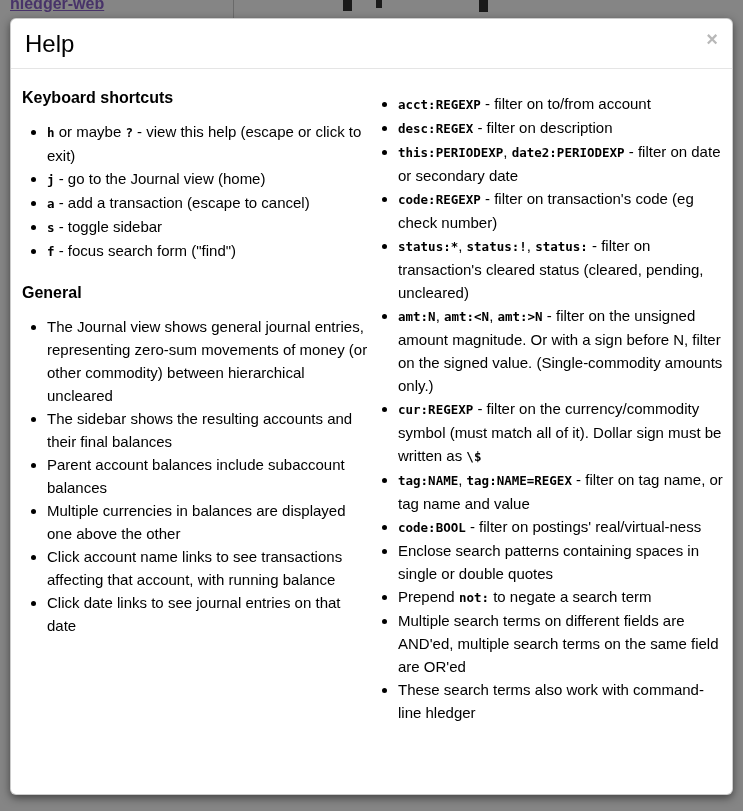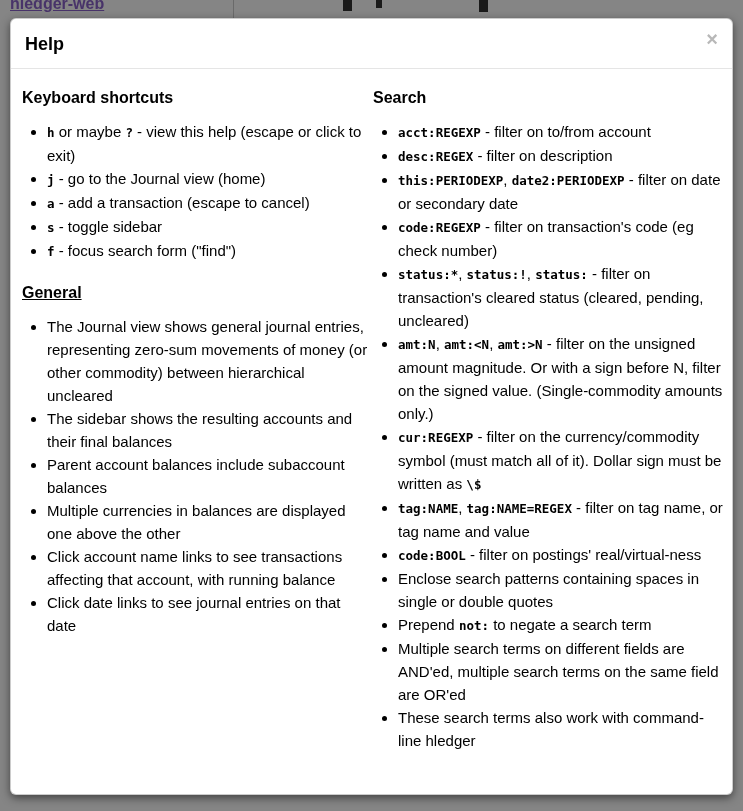--- a/index.html
+++ b/index.html
@@ -41,40 +41,40 @@
     border-radius: 6px;
     box-shadow: 0 3px 9px rgba(0,0,0,0.5);
     color: #000000;
   }
   .modal-header {
     padding: 12px 15px 11px 14px;
     border-bottom: 1px solid #e5e5e5;
     position: relative;
   }
   .modal-title {
-    font-size: 18px; line-height: 26px; font-weight: 700;
+    font-size: 24px; line-height: 26px; font-weight: 400;
   }
   .close-btn {
     position: absolute; right: 14px; top: 10px;
     background: none; border: none;
     font-size: 20px; font-weight: bold; line-height: 20px;
     color: #b8b8b8; cursor: pointer;
     font-family: "Liberation Sans", sans-serif;
   }
   .modal-body {
     padding: 11px 8px 0 11px;
     display: grid;
     grid-template-columns: 1fr 1fr;
   }
   .help-col h3 {
     font-size: 16px; font-weight: bold; line-height: 20px;
     margin: 8px 0 0;
   }
   .help-col h3 + ul { }
-  .help-col h3:not(:first-child) { margin-top: 20px; text-decoration: underline; }
+  .help-col h3:not(:first-child) { margin-top: 20px; }
   .help-col ul {
     margin: 12px 0 8px;
     padding-left: 25px;
     list-style: disc outside;
   }
   .help-col li {
     font-size: 15px; line-height: 23px;
   }
   .help-col code {
     font-family: "DejaVu Sans Mono", monospace;
@@ -115,21 +115,20 @@
         <ul>
           <li><span>The Journal view shows general journal entries, representing zero-sum movements of money (or other commodity) between hierarchical uncleared</span></li>
           <li><span>The sidebar shows the resulting accounts and their final balances</span></li>
           <li><span>Parent account balances include subaccount balances</span></li>
           <li><span>Multiple currencies in balances are displayed one above the other</span></li>
           <li><span>Click account name links to see transactions affecting that account, with running balance</span></li>
           <li><span>Click date links to see journal entries on that date</span></li>
         </ul>
       </div>
     <div class="help-col" id="col-right">
-        <h3>Search</h3>
         <ul>
           <li><code>acct:REGEXP</code><span> - filter on to/from account</span></li>
           <li><code>desc:REGEX</code><span> - filter on description</span></li>
           <li><code>this:PERIODEXP</code><span>, </span><code>date2:PERIODEXP</code><span> - filter on date or secondary date</span></li>
           <li><code>code:REGEXP</code><span> - filter on transaction's code (eg check number)</span></li>
           <li><code>status:*</code><span>, </span><code>status:!</code><span>, </span><code>status:</code><span> - filter on transaction's cleared status (cleared, pending, uncleared)</span></li>
           <li><code>amt:N</code><span>, </span><code>amt:&lt;N</code><span>, </span><code>amt:&gt;N</code><span> - filter on the unsigned amount magnitude. Or with a sign before N, filter on the signed value. (Single-commodity amounts only.)</span></li>
           <li><code>cur:REGEXP</code><span> - filter on the currency/commodity symbol (must match all of it). Dollar sign must be written as </span><code>\$</code></li>
           <li><code>tag:NAME</code><span>, </span><code>tag:NAME=REGEX</code><span> - filter on tag name, or tag name and value</span></li>
           <li><code>code:BOOL</code><span> - filter on postings' real/virtual-ness</span></li>

